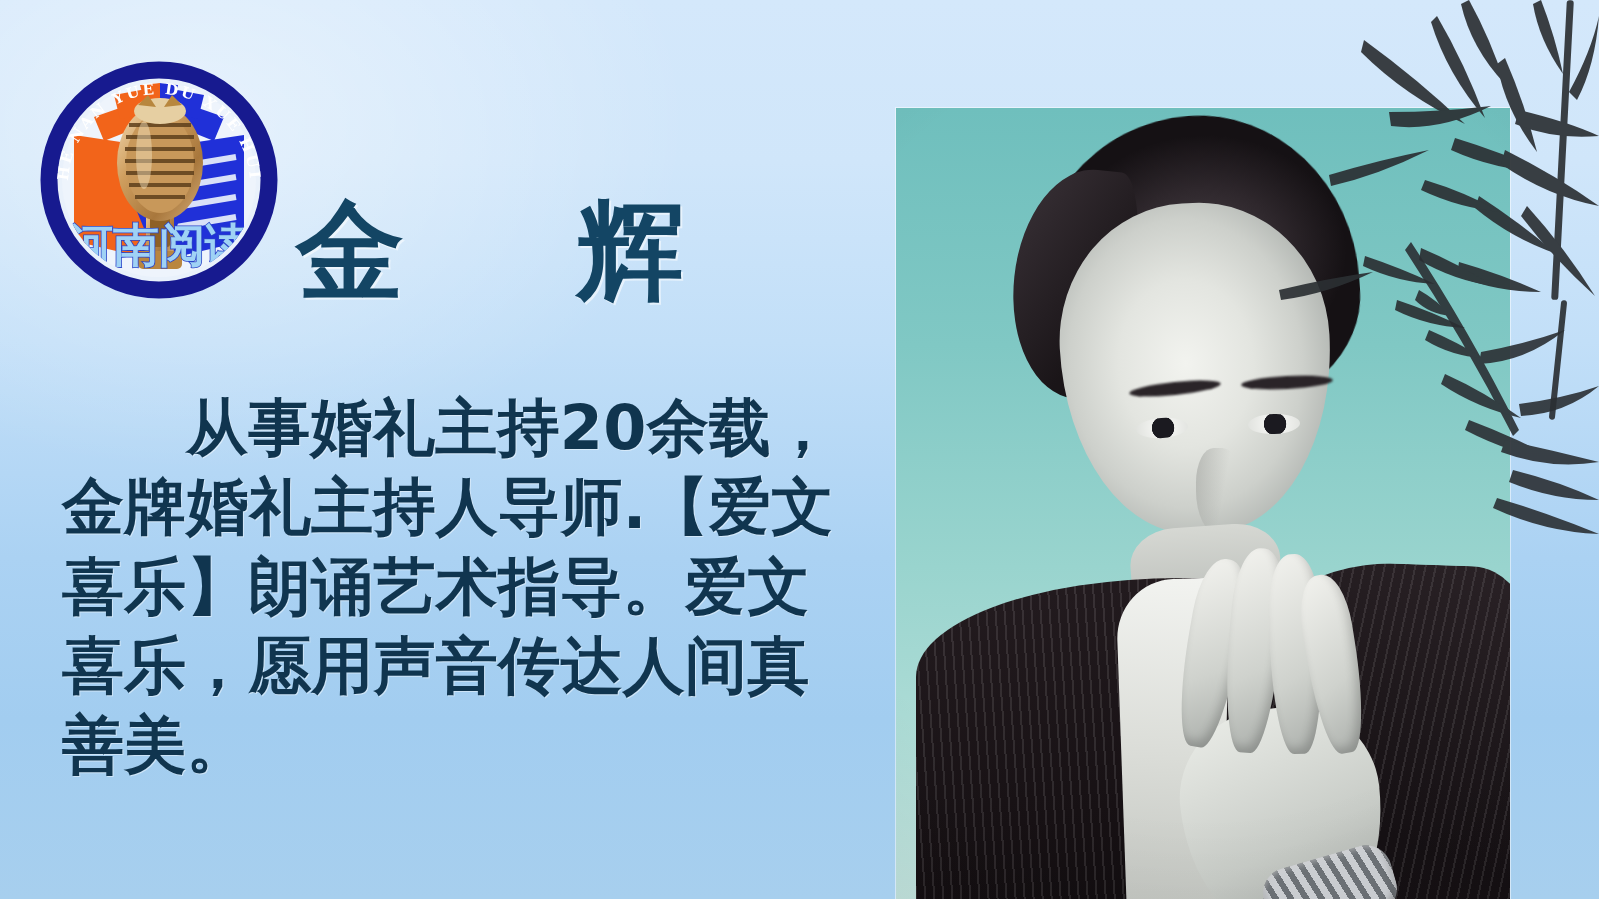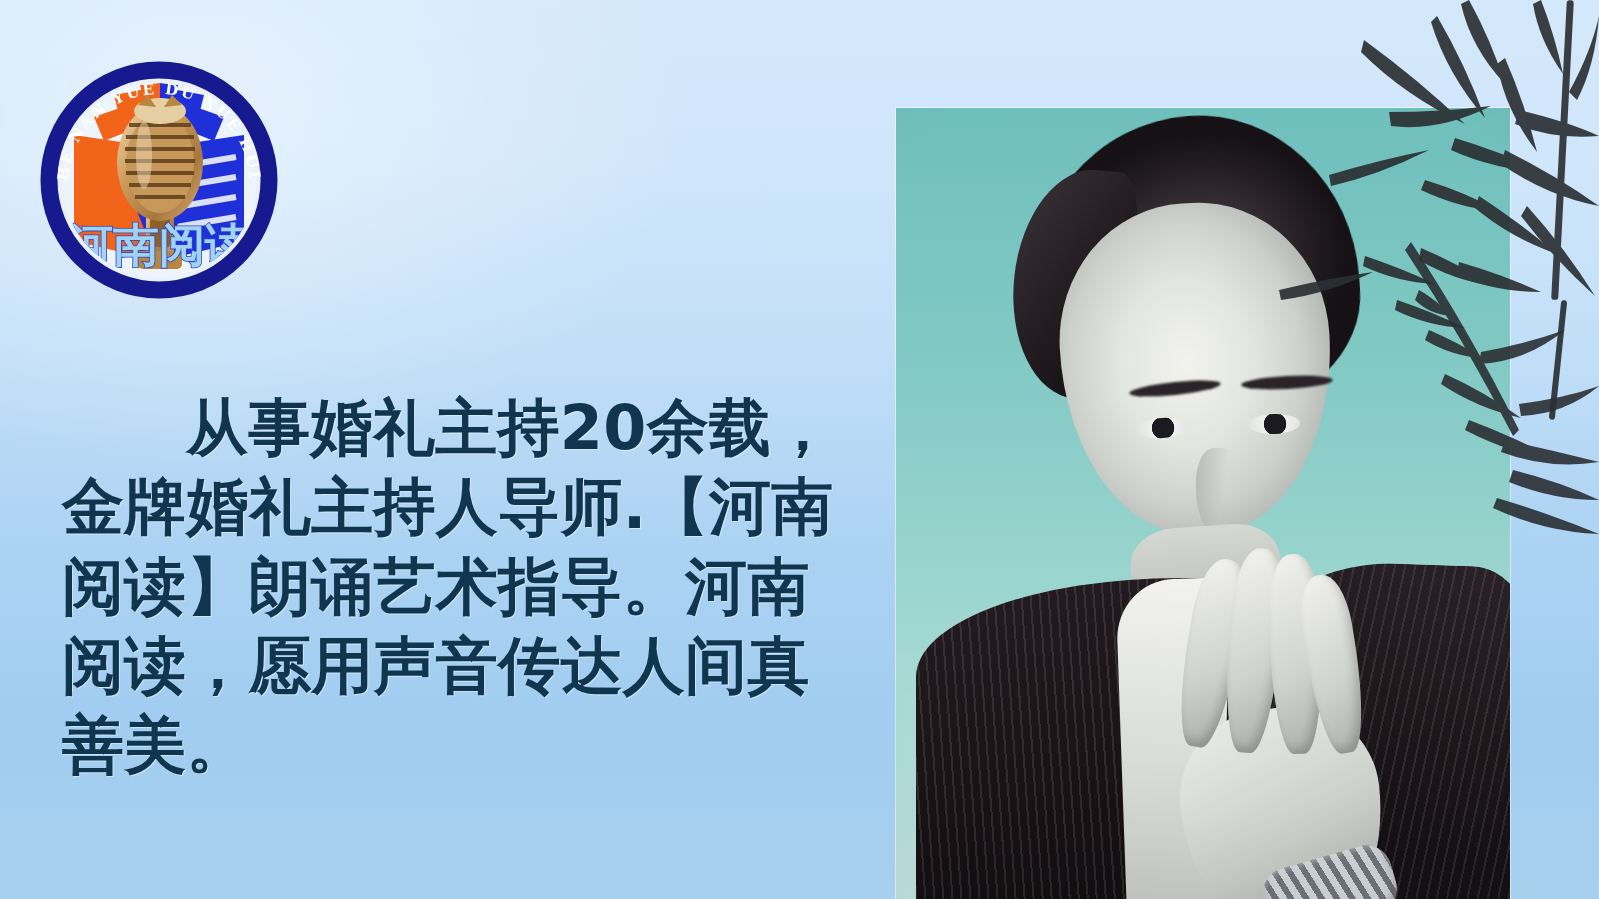--- a/index.html
+++ b/index.html
@@ -210,22 +210,23 @@
 
         <text x="125" y="206" text-anchor="middle" font-family="'DejaVu Serif','Liberation Serif',serif" font-size="46" font-weight="700" fill="#9fd2f5" stroke="#2b44c8" stroke-width="1.6" paint-order="stroke">河南阅读</text>
       </g>
 
       <text font-family="'DejaVu Serif','Liberation Serif',serif" font-size="15" font-weight="700" fill="#ffffff" letter-spacing="2.6">
         <textPath href="#arcpath" startOffset="50%" text-anchor="middle">HE NAN YUE DU XUE HUI</textPath>
       </text>
     </svg>
   </div>
 
-
-  <div class="bio">从事婚礼主持20余载，金牌婚礼主持人导师.【河南阅读】朗诵艺术指导。河南阅读，愿用声音传达人间真善美。</div>
+  <div class="name">金　辉</div>
+
+  <div class="bio">从事婚礼主持20余载，金牌婚礼主持人导师.【爱文喜乐】朗诵艺术指导。爱文喜乐，愿用声音传达人间真善美。</div>
 
   <div class="photo">
     <div class="pbg"></div>
     <div class="per">
       <div class="hair"></div>
       <div class="hair2"></div>
       <div class="face"></div>
       <div class="brow b1"></div>
       <div class="brow b2"></div>
       <div class="eye e1"></div>

